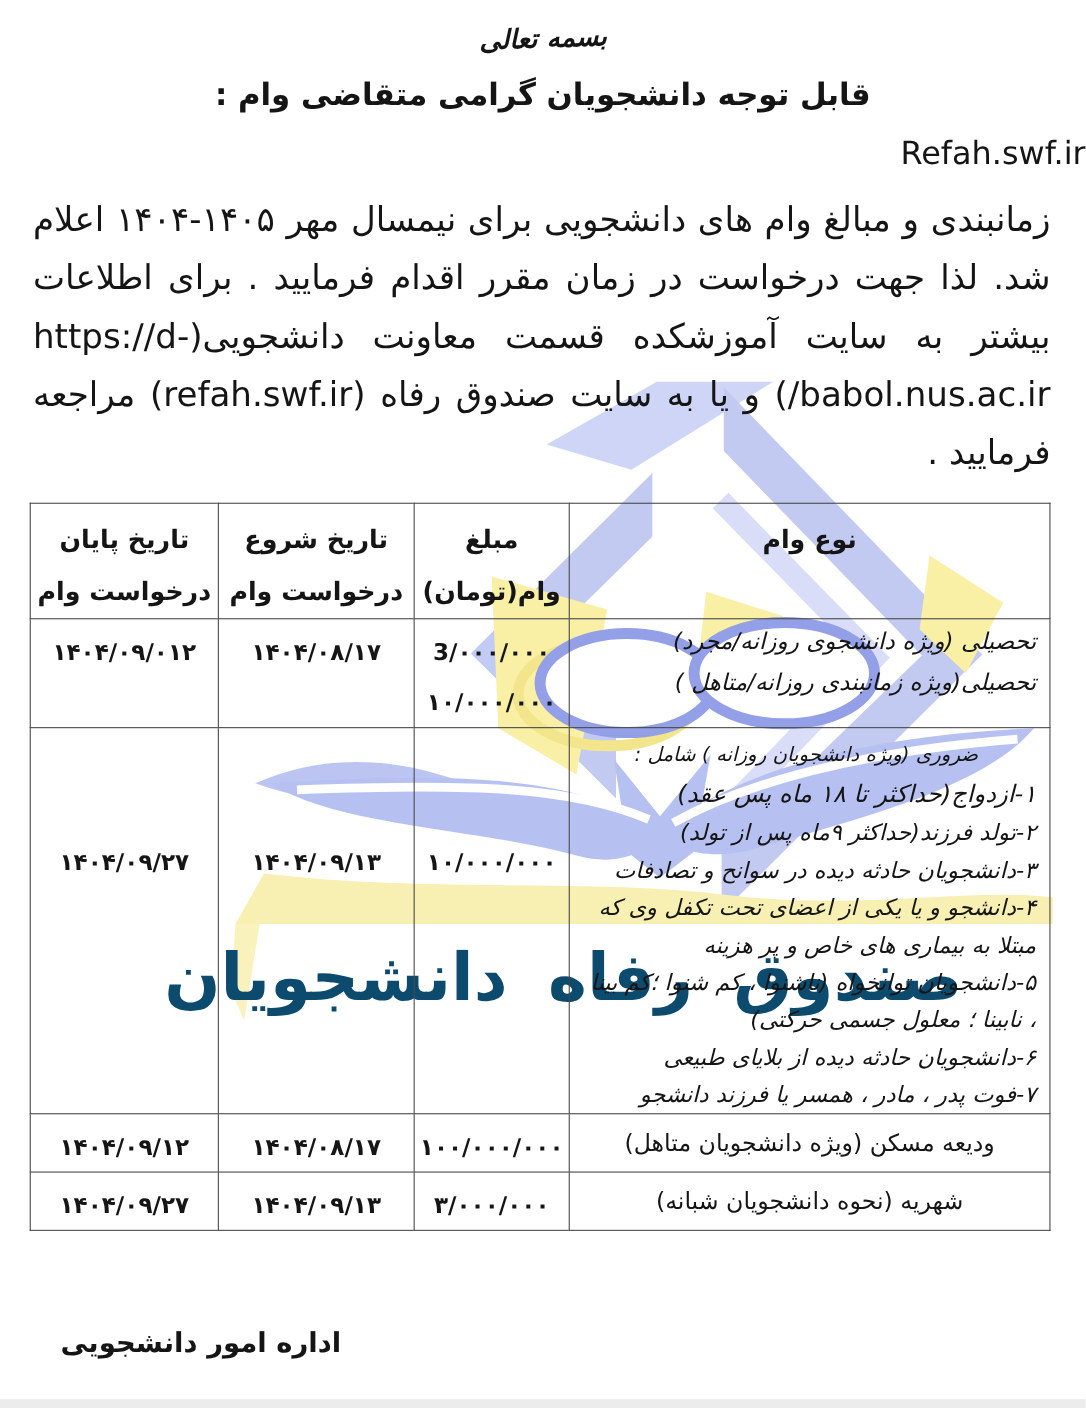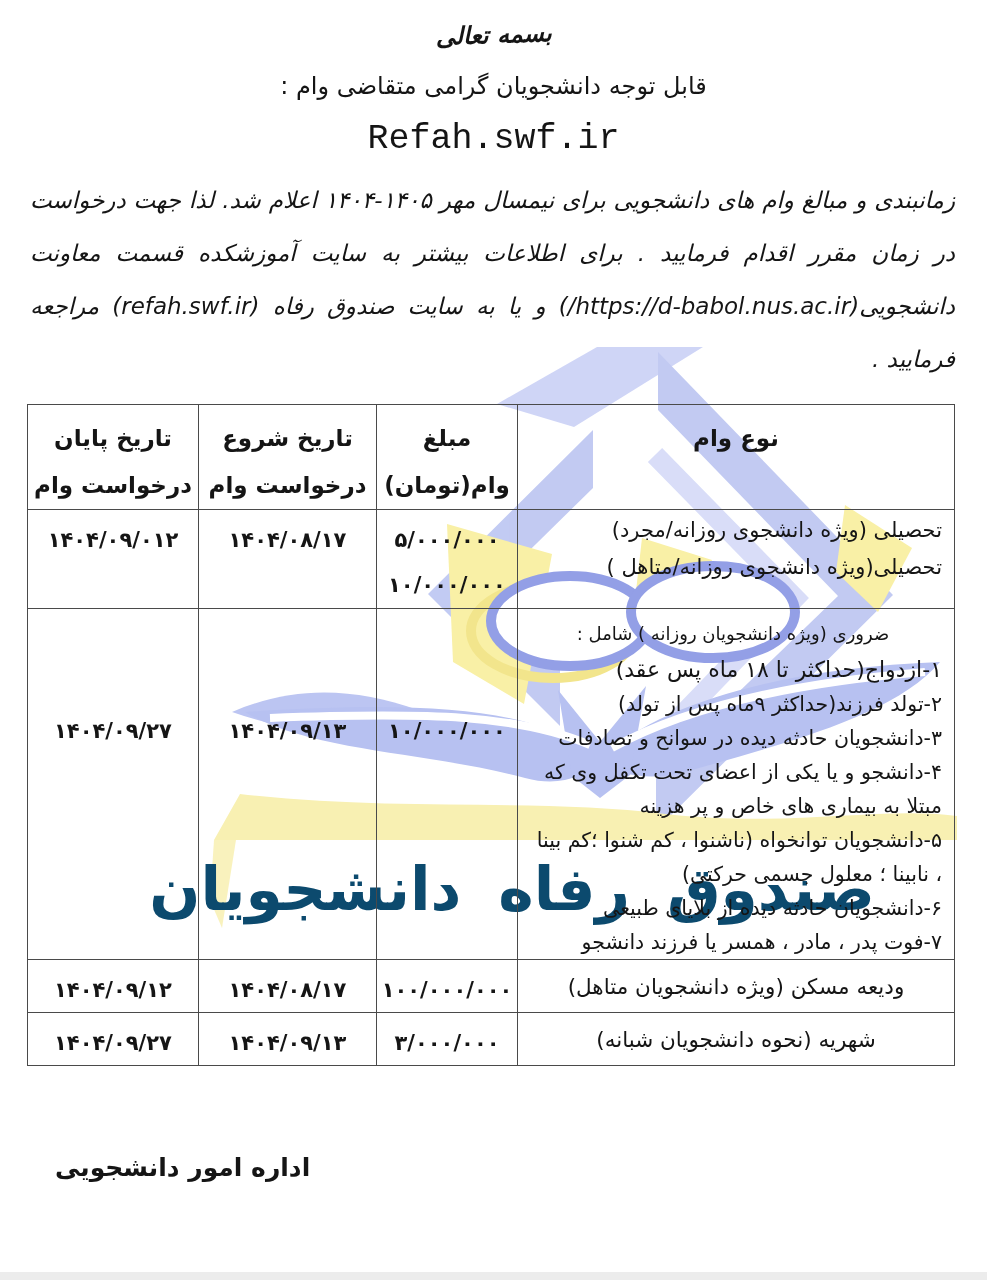--- a/index.html
+++ b/index.html
@@ -14,45 +14,45 @@
     white-space:nowrap;word-spacing:16px;direction:rtl;pointer-events:none;
   }
 
   
   .content{position:relative;z-index:1;}
   .bismillah{
     padding-top:8px;height:54px;display:flex;align-items:center;justify-content:center;
     font-size:24px;font-weight:bold;font-style:italic;transform:rotate(-2deg);
   }
   .title{
-    margin:4px 0 0 0;text-align:center;font-size:24px;font-weight:normal;line-height:40px;
+    margin:4px 0 0 0;text-align:center;font-size:28px;font-weight:bold;line-height:40px;
   }
   .site{
-    margin-top:14px;text-align:center;font-size:35px;line-height:38px;direction:ltr;font-family:Liberation Mono, monospace;
+    margin-top:14px;text-align:right;font-size:29px;line-height:38px;direction:ltr;
   }
   .para{
-    margin:16px 32px 0 30px;font-size:23px;line-height:53px;
-    text-align:justify;direction:rtl;font-style:italic;
+    margin:16px 32px 0 30px;font-size:31px;line-height:53px;
+    text-align:justify;direction:rtl;
   }
   .para.second{line-height:55px;}
 
   
   table.loan-table{
     margin:18px 32px 0 28px;width:927px;border-collapse:collapse;table-layout:fixed;
     direction:rtl;background:transparent;
   }
   .loan-table td,.loan-table th{border:1.6px solid #4a4a4a;padding:0;background:transparent;vertical-align:top;}
   col.c-type{width:437px;} col.c-amt{width:141px;} col.c-start{width:178px;} col.c-end{width:171px;}
 
   tr.r-head{height:101px;} tr.r1{height:81px;} tr.r2{height:345px;} tr.r3{height:46px;} tr.r4{height:44px;}
 
   .loan-table th{font-size:23px;font-weight:bold;text-align:center;padding-top:10px;line-height:47px;margin-left:24px;}
   .hline{line-height:47px;}
 
-  td.type{padding:2px 12px 0 6px;text-align:right;font-size:21px;}
+  td.type{padding:2px 12px 0 6px;text-align:right;font-size:21px;font-style:italic;}
   .tline{line-height:37px;}
   td.val{font-weight:bold;font-size:21px;text-align:center;padding-top:8px;line-height:44px;}
   td.val .amt{line-height:45px;}
   td.val.pad2{padding-top:100px;}
 
   .etitle{text-align:center;font-size:18px;line-height:38px;padding-top:4px;}
   .item{font-size:20.5px;line-height:34px;}
   .item.small{font-size:22px;}
   td.type-center{text-align:center;vertical-align:middle;font-size:21.5px;padding:0 8px;}
 
@@ -130,24 +130,24 @@
           </th>
           <th>
             <div class="hline">تاریخ پایان</div>
             <div class="hline">درخواست وام</div>
           </th>
         </tr>
 
         <tr class="r1">
           <td class="type">
             <div class="tline">تحصیلی (ویژه دانشجوی روزانه/مجرد)</div>
-            <div class="tline">تحصیلی(ویژه دانشجوی روزانه/متاهل )</div>
+            <div class="tline">تحصیلی(ویژه زمانبندی روزانه/متاهل )</div>
           </td>
           <td class="val">
-            <div class="amt">۵/۰۰۰/۰۰۰</div>
+            <div class="amt">3/۰۰۰/۰۰۰</div>
             <div class="amt">۱۰/۰۰۰/۰۰۰</div>
           </td>
           <td class="val">۱۴۰۴/۰۸/۱۷</td>
           <td class="val">۱۴۰۴/۰۹/۰۱۲</td>
         </tr>
 
         <tr class="r2">
           <td class="type">
             <div class="etitle">ضروری (ویژه دانشجویان روزانه ) شامل :</div>
             <div class="item small">۱-ازدواج(حداکثر تا ۱۸ ماه پس عقد)</div>

